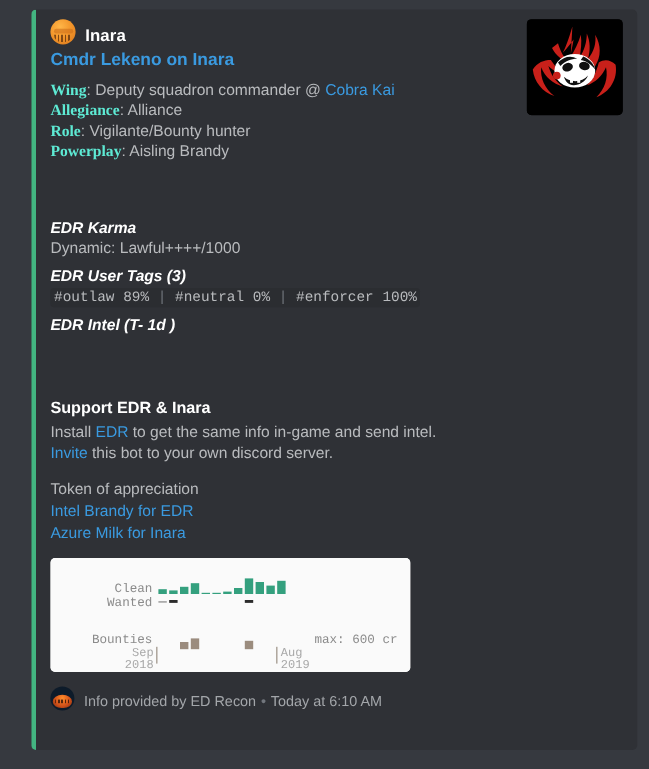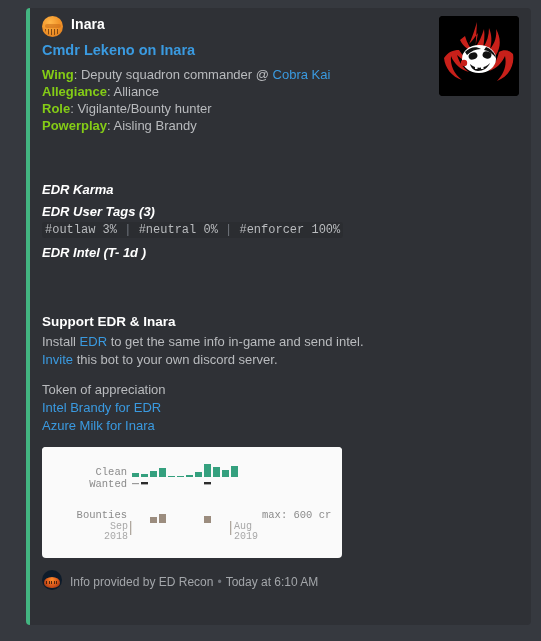--- a/index.html
+++ b/index.html
@@ -32,21 +32,21 @@
     background: #2f3136;
     border-left: 4px solid #43b581;
     border-radius: 4px;
     box-sizing: border-box;
     padding: 8px 12px 10px 12px;
   }
 
   
   .author-row {
     display: flex;
-    align-items: flex-start;
+    align-items: flex-end;
     gap: 8px;
     margin-bottom: 5px;
   }
   .author-icon {
     width: 21px;
     height: 21px;
     border-radius: 50%;
     background: radial-gradient(circle at 38% 30%, #ffb648 0%, #f2952a 48%, #d9771c 100%);
     position: relative;
     flex: 0 0 auto;
@@ -86,21 +86,21 @@
     margin: 0 0 7px 0;
     line-height: 1.2;
   }
 
   
   .desc {
     color: #b9bbbe;
     font-size: 13px;
     line-height: 17px;
   }
-  .desc .k { color: #84cc16; font-weight: bold; }
+  .desc .k { color: #5eead4; font-weight: bold; font-family: Liberation Serif, serif; }
   .lnk { color: #3a9ae0; text-decoration: none; }
 
   .gap-lg { height: 47px; }
   .gap-md { height: 12px; }
 
   
   .field { margin-bottom: 5px; }
   .field-name {
     color: #ffffff;
     font-size: 13px;
@@ -141,21 +141,21 @@
     height: 80px;
     border-radius: 4px;
     background: #000000;
     overflow: hidden;
   }
 
   
   .chart-card {
     margin-top: 12px;
     width: 300px;
-    height: 111px;
+    height: 95px;
     background: #fafafa;
     border-radius: 4px;
     position: relative;
     overflow: hidden;
   }
   .chart-svg { display: block; }
 
   
   .footer {
     display: flex;
@@ -244,26 +244,27 @@
       </div>
       <div>
         <span class="k">Powerplay</span><span>: </span><span>Aisling Brandy</span>
       </div>
     </div>
 
     <div class="gap-lg"></div>
 
     <div class="field">
       <div class="field-name">EDR Karma</div>
+      <div class="field-value">Dynamic: Lawful++++/1000</div>
     </div>
 
     <div class="field">
       <div class="field-name">EDR User Tags (3)</div>
       <div class="field-value">
-        <span class="code"><span>#outlaw 3%</span><span class="bar"> | </span><span>#neutral 0%</span><span class="bar"> | </span><span>#enforcer 100%</span></span>
+        <span class="code"><span>#outlaw 89%</span><span class="bar"> | </span><span>#neutral 0%</span><span class="bar"> | </span><span>#enforcer 100%</span></span>
       </div>
     </div>
 
     <div class="field">
       <div class="field-name">EDR Intel (T- 1d  )</div>
     </div>
 
     <div class="gap-lg"></div>
 
     <div class="field">

